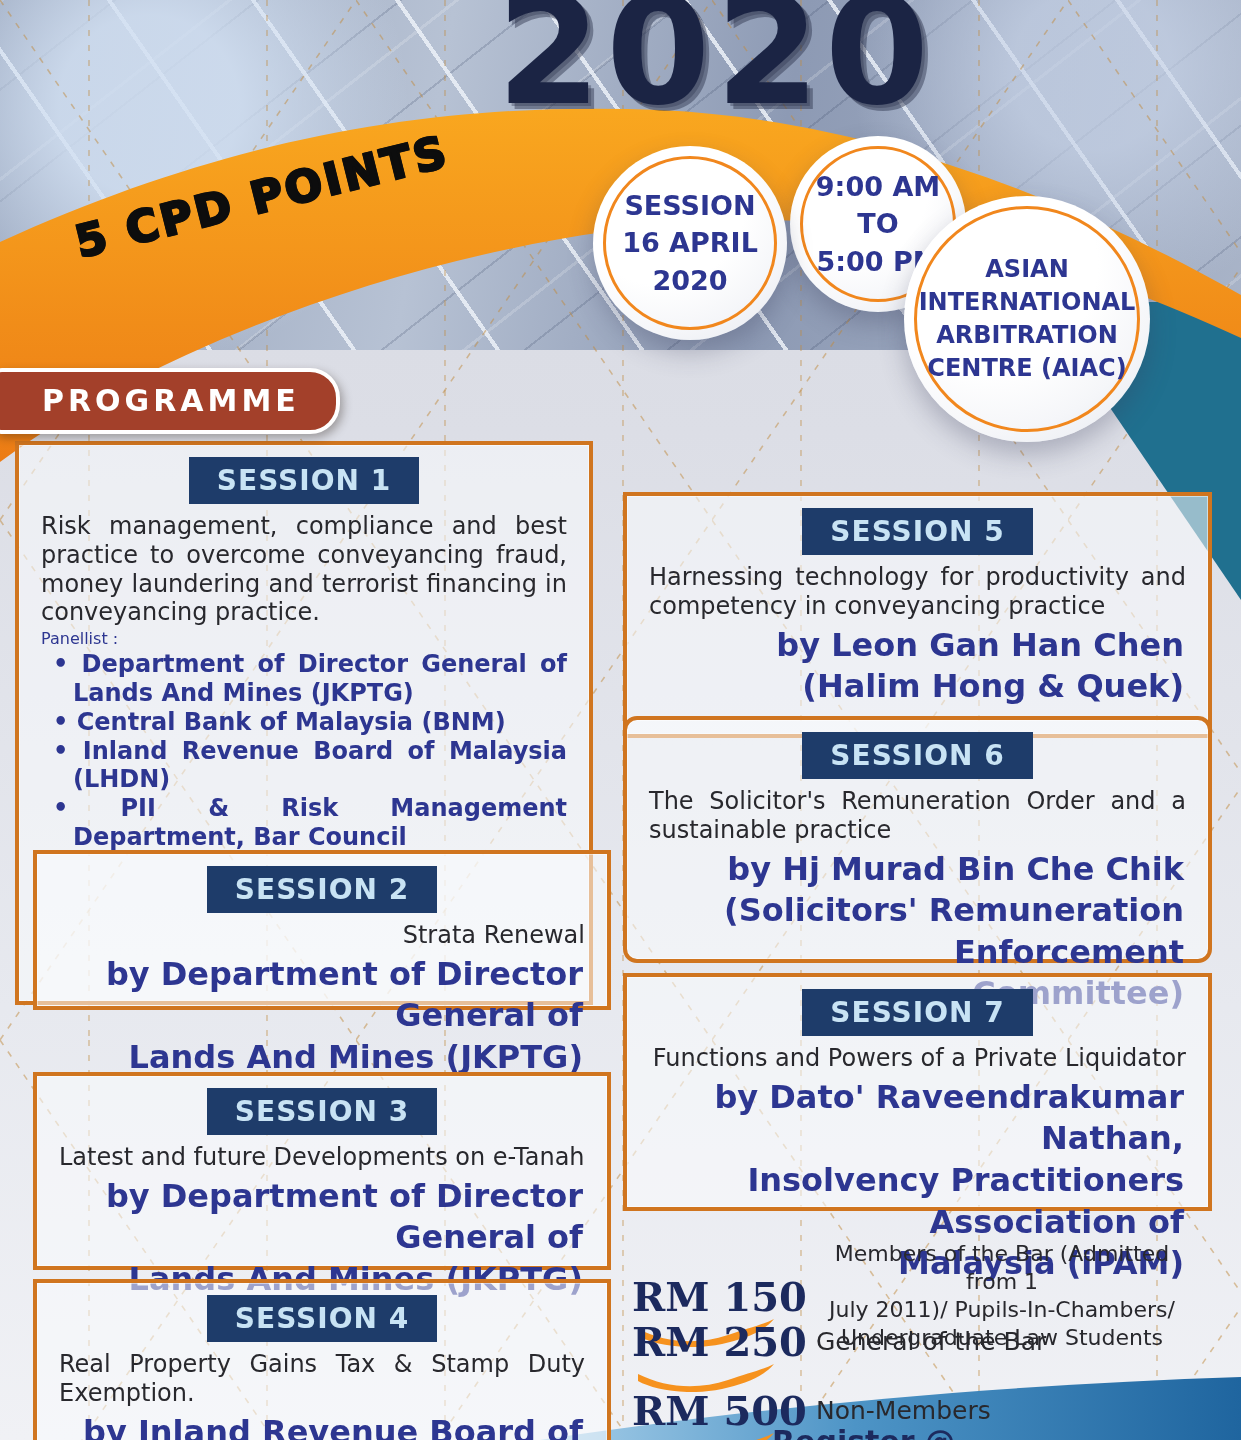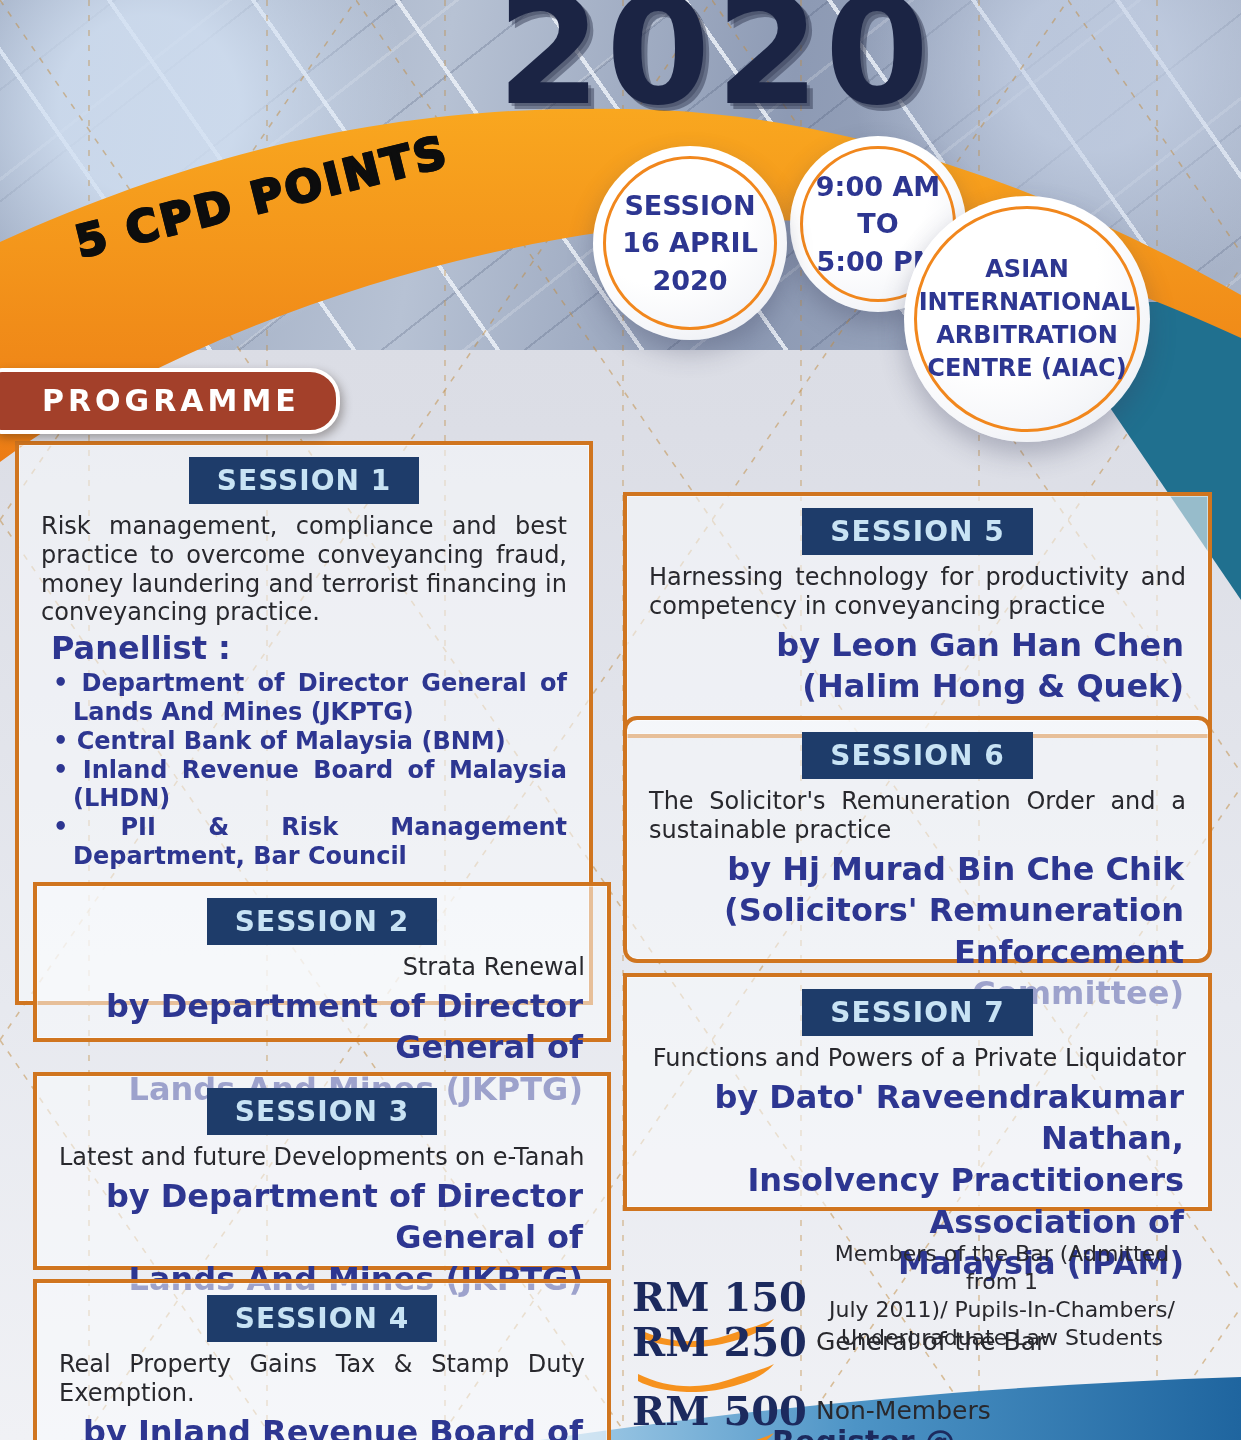--- a/index.html
+++ b/index.html
@@ -64,33 +64,33 @@
     background:rgba(250,251,253,.55);
     box-shadow:inset 0 0 0 1px rgba(255,255,255,.5);
     padding:0 22px 10px 22px;box-sizing:border-box;
   }
   .shead{
     background:#1e3c6a;color:#c8e3f4;font-weight:bold;font-size:28px;letter-spacing:1px;
     padding:7px 28px;margin:12px auto 8px auto;width:max-content;
   }
   .sbody{font-size:24px;color:#28282d;text-align:justify;line-height:1.2;margin:4px 0 0 0;}
   .sbody.left{text-align:right;}
-  .pane-label{font-size:32px;font-weight:bold;color:#2d3691;margin:2px 0 0 10px;}
+  .pane-label{font-size:16px;font-weight:normal;color:#2d3691;margin:2px 0 0 0;}
   .pane-list{list-style:none;margin:2px 0 0 0;padding:0;}
   .pane-list li{
     font-size:24px;font-weight:bold;color:#2d3691;line-height:1.2;
     padding-left:32px;text-indent:-20px;text-align:justify;
   }
   .pane-list li::before{content:"• ";}
   .credit{
     font-size:32px;font-weight:bold;color:#2d3691;text-align:right;line-height:1.3;
     margin:4px 2px 0 0;white-space:pre-line;
   }
   .s1{left:15px;top:441px;width:578px;height:564px;}
-  .s2{left:33px;top:882px;width:578px;height:160px;}
+  .s2{left:33px;top:850px;width:578px;height:160px;}
   .s3{left:33px;top:1072px;width:578px;height:198px;}
   .s4{left:33px;top:1279px;width:578px;height:210px;}
   .s5{left:623px;top:460px;width:589px;height:246px;margin-top:32px;}
   .s6{left:623px;top:716px;width:589px;height:247px;border-radius:14px;}
   .s7{left:623px;top:973px;width:589px;height:238px;}
   
   .price-row{position:absolute;z-index:3;display:flex;align-items:center;}
   .amt-wrap{position:relative;width:158px;flex:none;}
   .amt{font-family:"DejaVu Serif","Liberation Serif",serif;font-weight:bold;font-size:40px;color:#1c2a5e;white-space:nowrap;}
   .amt-wave{position:absolute;left:4px;top:44px;}

